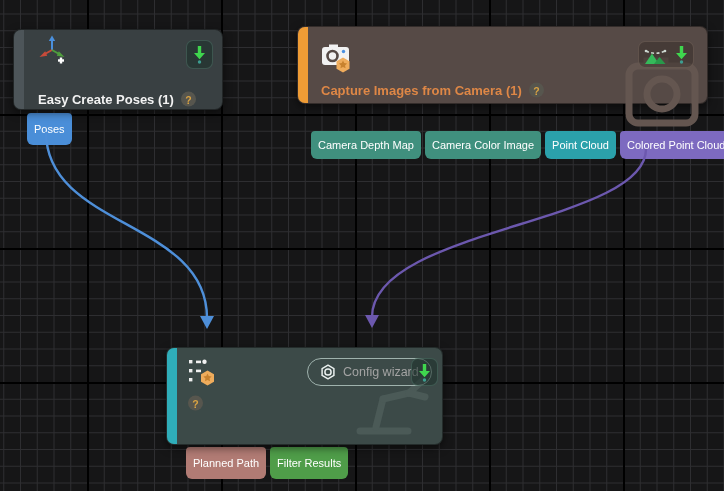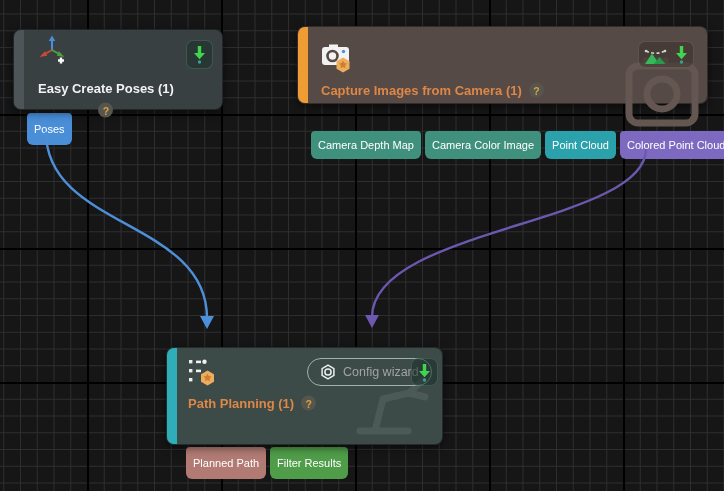--- a/index.html
+++ b/index.html
@@ -65,21 +65,21 @@
         <line x1="14" y1="15" x2="14" y2="5" stroke="#4a8fdc" stroke-width="2"></line>
         <polygon points="10.8,6 17.2,6 14,0.5" fill="#4a8fdc"></polygon>
         <line x1="14" y1="15" x2="6" y2="19.5" stroke="#c74b3a" stroke-width="2"></line>
         <polygon points="7.2,16.2 9.2,20.7 1.5,22" fill="#c74b3a"></polygon>
         <line x1="14" y1="15" x2="22" y2="19.5" stroke="#4f9e3d" stroke-width="2"></line>
         <polygon points="20.8,16.2 18.8,20.7 26.5,22" fill="#4f9e3d"></polygon>
         <line x1="20" y1="25.5" x2="26" y2="25.5" stroke="#fff" stroke-width="2.4"></line>
         <line x1="23" y1="22.5" x2="23" y2="28.5" stroke="#fff" stroke-width="2.4"></line>
       </svg>
     </div>
-    <div class="node-title title-light" style="left:24px;top:69px;transform:translateY(-50%);flex-direction:column;">
+    <div class="node-title title-light" style="left:24px;top:69px;transform:translateY(-50%);">
       <span>Easy Create Poses (1)</span>
       <span class="qbadge">?</span>
     </div>
     <div class="runbtn" style="left:172px;top:10px;width:27px;height:29px;">
       <svg width="13" height="19" viewBox="0 0 13 19">
         <polygon points="4.8,1 8.2,1 8.2,8 12,8 6.5,14.2 1,8 4.8,8" fill="#3fd64e"></polygon>
         <circle cx="6.5" cy="17" r="1.7" fill="#3d9e91"></circle>
       </svg>
     </div>
   </div>
@@ -149,21 +149,20 @@
         <rect x="2" y="12" width="3.4" height="3.4" fill="#f0f0f0"></rect>
         <rect x="2" y="21" width="3.4" height="3.4" fill="#f0f0f0"></rect>
         <rect x="9" y="3.6" width="5" height="2.6" fill="#f0f0f0"></rect>
         <circle cx="17.5" cy="4.8" r="2.2" fill="#f0f0f0"></circle>
         <rect x="9" y="12.6" width="5" height="2.6" fill="#f0f0f0"></rect>
         <polygon points="20.5,13.5 27,17.2 27,24.8 20.5,28.5 14,24.8 14,17.2" fill="#efac5c"></polygon>
         <path d="M20.5 16.5 l1.25 2.6 2.85 0.4 -2.05 2 0.5 2.85 -2.55 -1.35 -2.55 1.35 0.5 -2.85 -2.05 -2 2.85 -0.4 z" fill="#c8822f"></path>
       </svg>
     </div>
     <div class="node-title title-orange" style="left:21px;top:55px;transform:translateY(-50%);">
-      <span>Path Planning (1)</span>
       <span class="qbadge">?</span>
     </div>
     <div class="cfgbtn" style="left:140px;top:10px;">
       <svg width="16" height="16" viewBox="0 0 16 16">
         <polygon points="8,1.2 13.9,4.6 13.9,11.4 8,14.8 2.1,11.4 2.1,4.6" fill="none" stroke="#e9efee" stroke-width="1.5" stroke-linejoin="round"></polygon>
         <circle cx="8" cy="8" r="3.1" fill="none" stroke="#e9efee" stroke-width="1.5"></circle>
       </svg>
       <span>Config wizard</span>
     </div>
     <div class="runbtn" style="left:244px;top:10px;width:27px;height:28px;">

